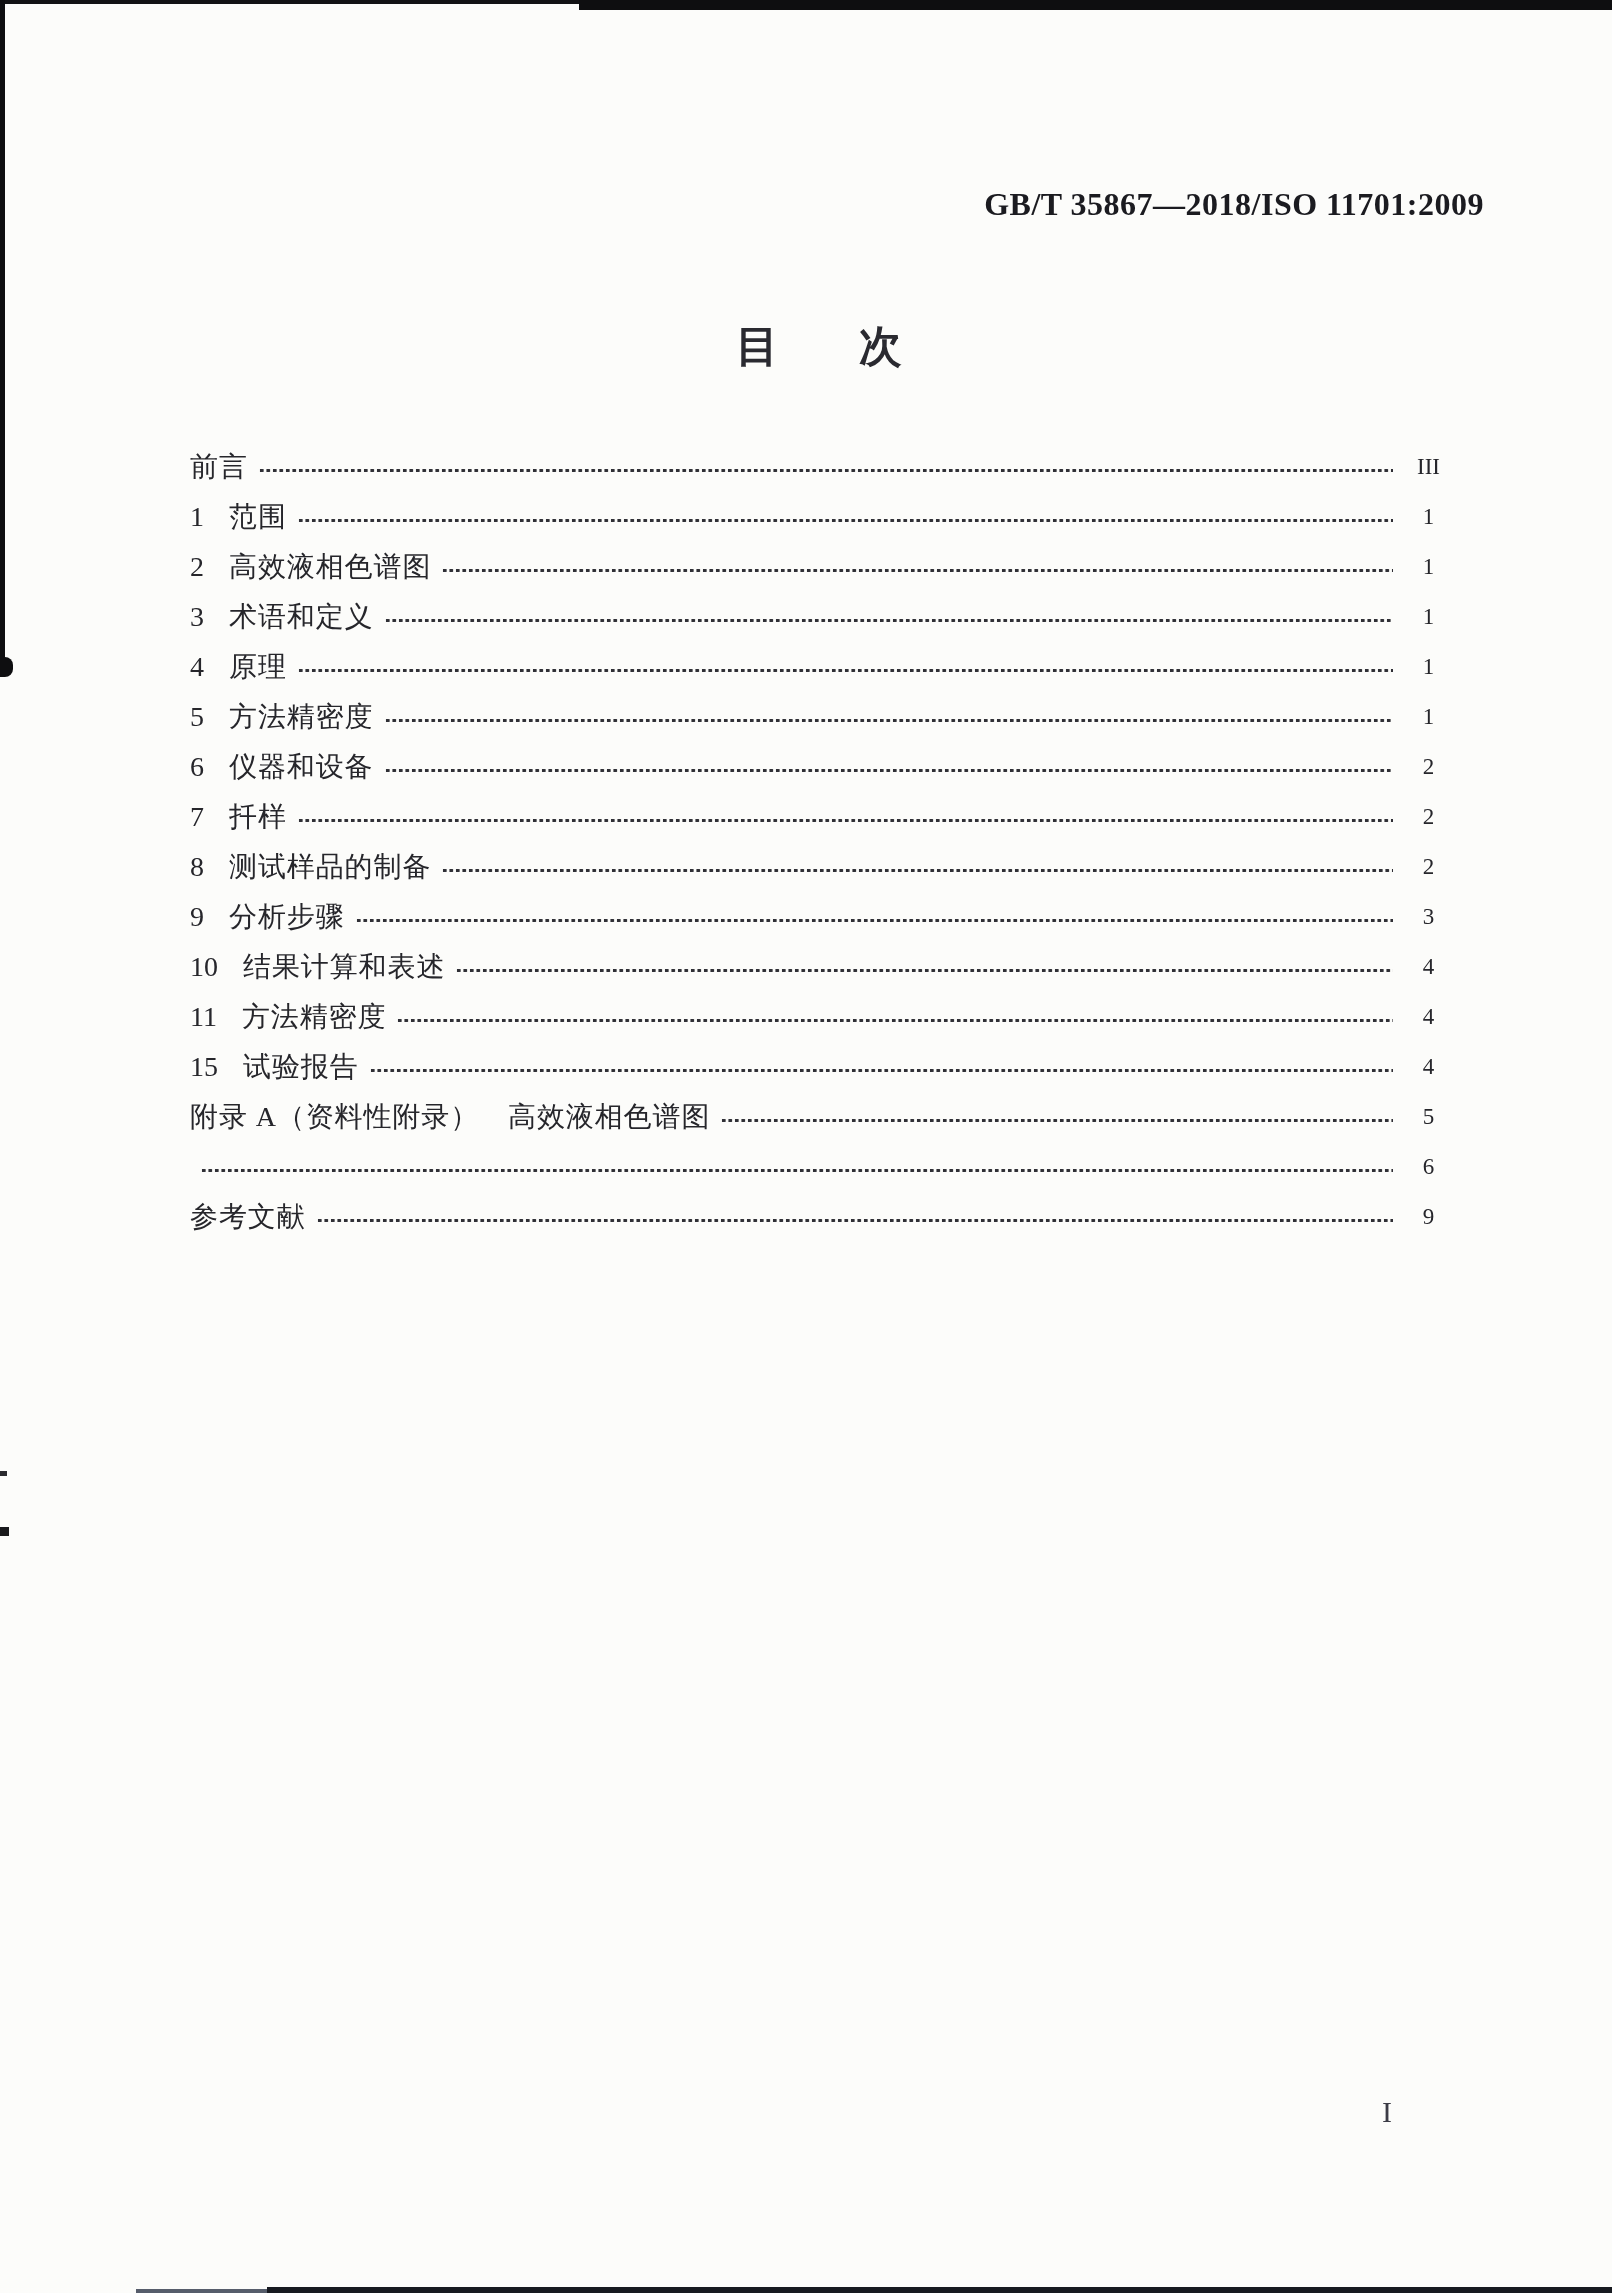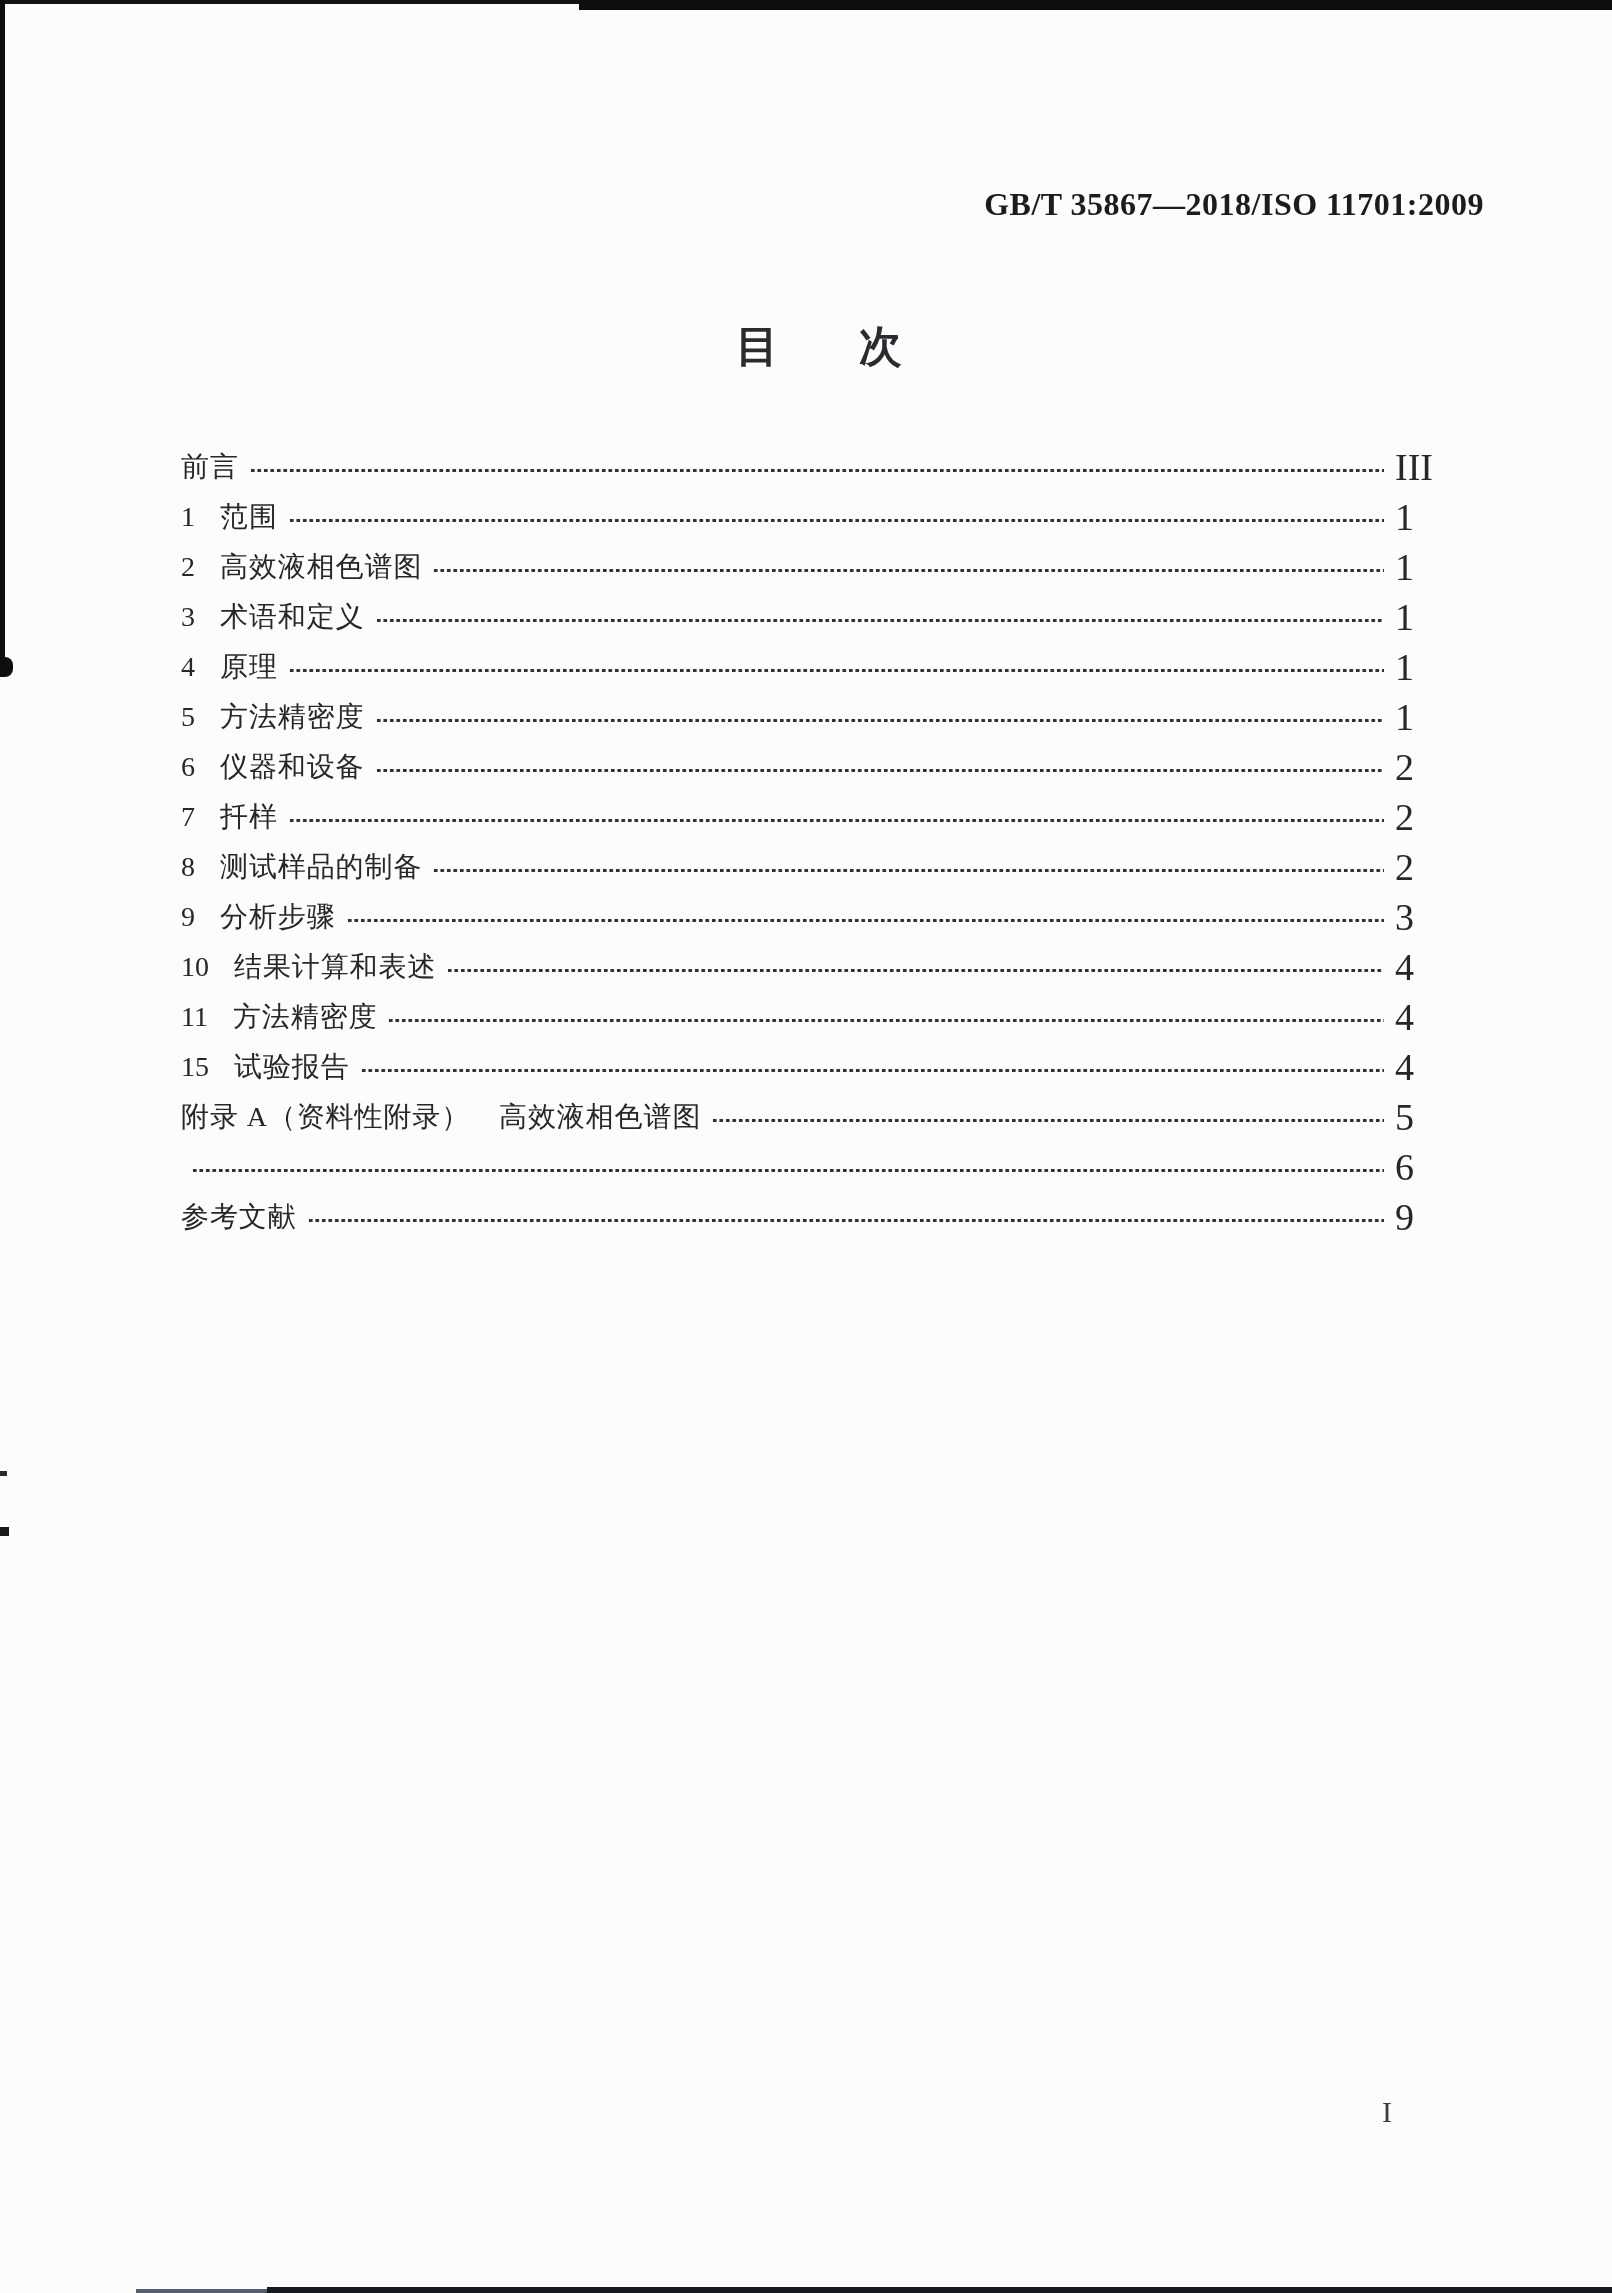--- a/index.html
+++ b/index.html
@@ -19,30 +19,30 @@
 
   .doc-header{
     position:absolute;top:186px;right:128px;
     font-size:32px;font-weight:bold;letter-spacing:0.5px;color:#1b1b20;white-space:nowrap;
   }
   .doc-title{
     position:absolute;top:318px;left:0;width:100%;
     display:flex;justify-content:center;gap:80px;
     font-size:43px;font-weight:bold;color:#2a2a30;transform:translateX(12.7px);
   }
-  .toc{position:absolute;top:442px;left:181px;width:1263px;}
+  .toc{position:absolute;top:442px;left:190px;width:1263px;}
   .toc-row{display:flex;align-items:center;height:50px;font-size:28px;}
   .toc-row .num{margin-right:25px;flex:none;}
   .toc-row .label{letter-spacing:0.9px;white-space:pre;flex:none;}
   .toc-row .leader{
     flex:1 1 auto;height:5.4px;margin:7.2px 11px 0 11px;min-width:18px;
     background-image:radial-gradient(circle at 2.7px 2.7px,#2f2f35 1.8px,transparent 2.1px);
     background-size:6.5px 5.4px;background-repeat:repeat-x;background-position:left center;
   }
-  .toc-row .page-num{width:49px;text-align:left;flex:none;font-size:38px;}
+  .toc-row .page-num{width:49px;text-align:center;flex:none;font-size:23px;}
   .folio{position:absolute;top:2095px;left:1382px;font-size:30px;color:#3c3c46;}
 </style>
 </head>
 <body>
 
 <div class="page">
 
   <div class="scan-top-thin"></div>
   <div class="scan-top-thick"></div>
   <div class="scan-left-line"></div>

